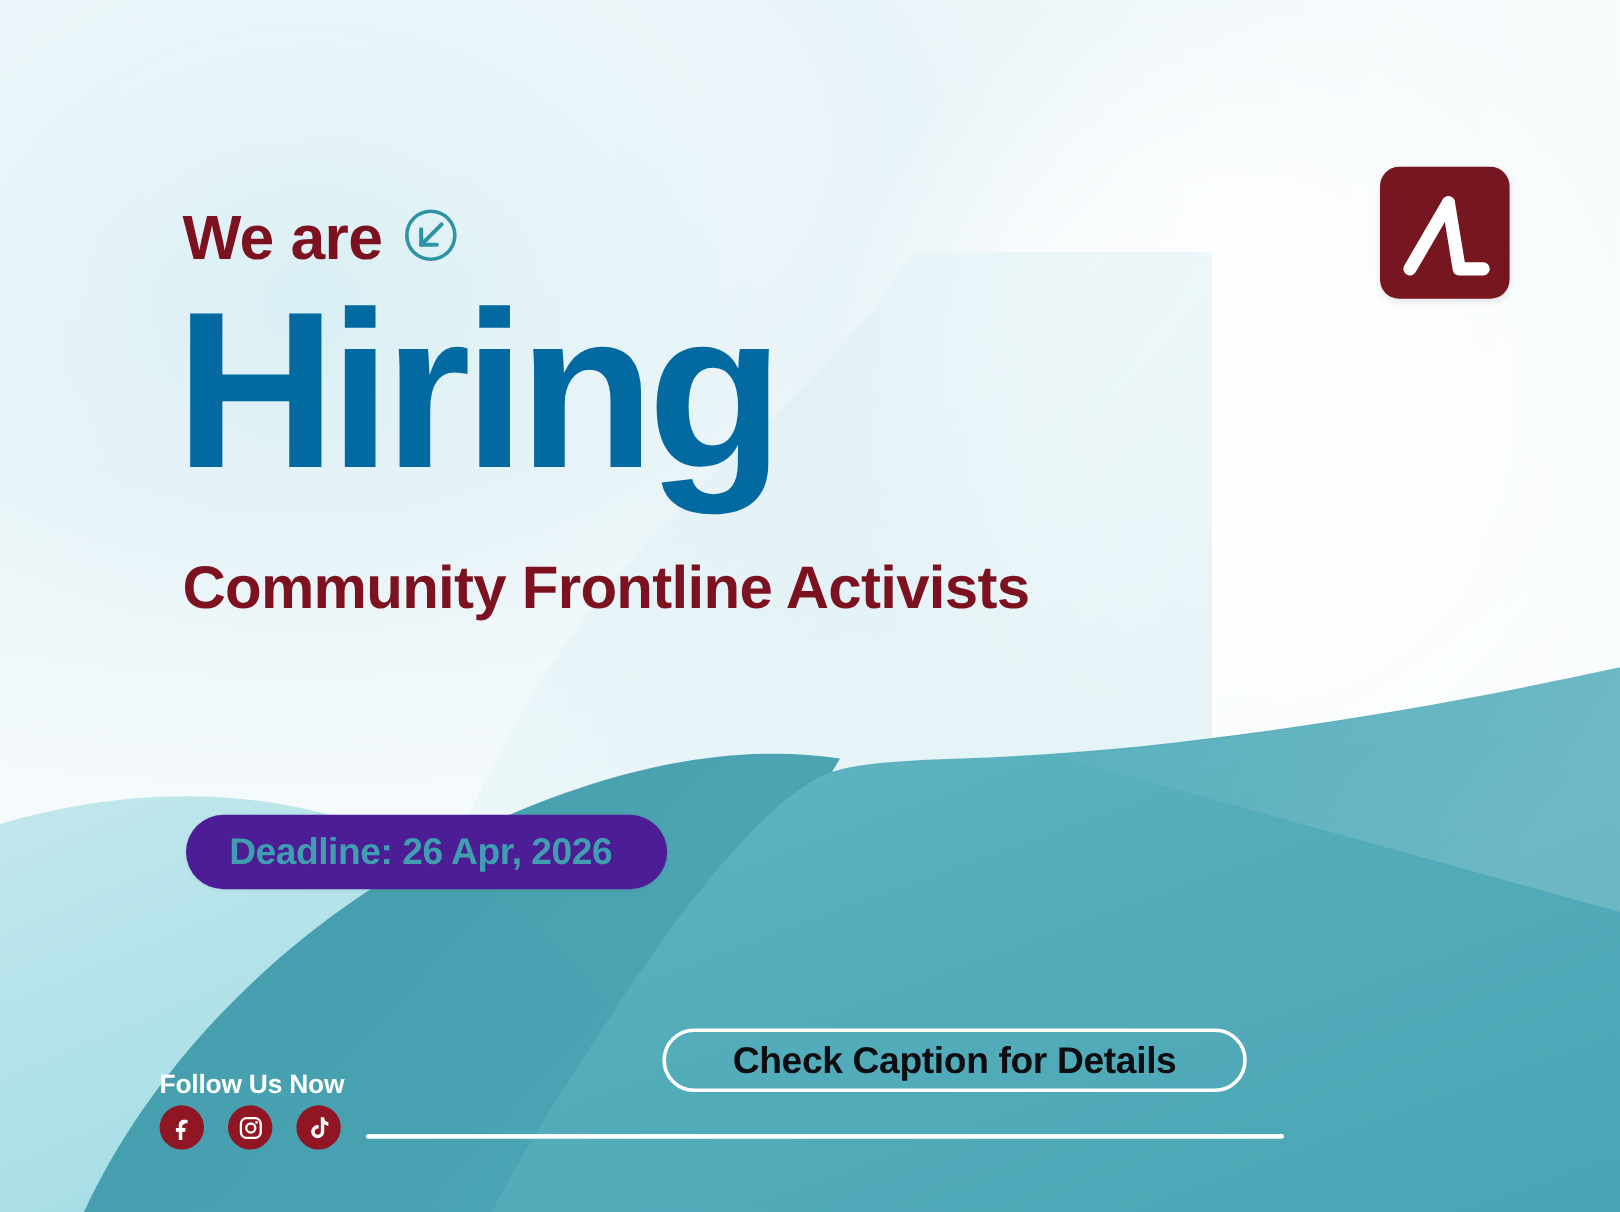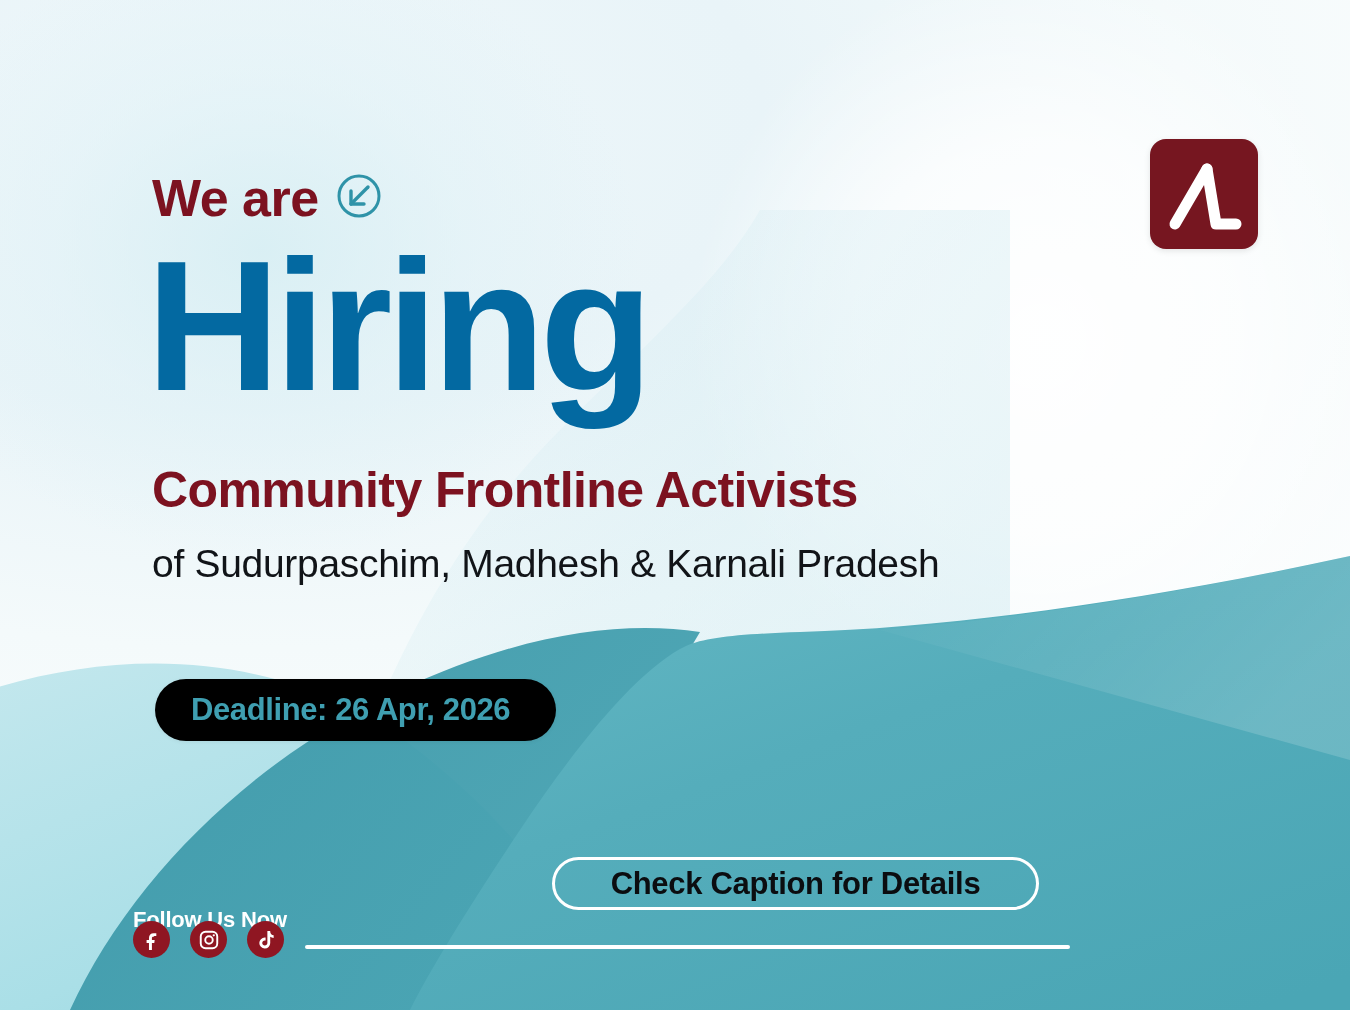--- a/index.html
+++ b/index.html
@@ -123,21 +123,21 @@
   .desc-line { display: block; white-space: nowrap; }
 
   .deadline-pill {
     position: absolute;
     left: 155px;
     top: 679px;
     height: 62px;
     padding: 0 46px 0 36px;
     display: flex;
     align-items: center;
-    background: #000000;
+    background: #4c1d95;
     border-radius: 34px;
     box-shadow: 0 1px 4px rgba(0,0,0,0.06);
   }
   .deadline-text {
     font-size: 31px;
     font-weight: 700;
     color: #3f9fb1;
     letter-spacing: -0.4px;
     white-space: nowrap;
   }
@@ -167,21 +167,20 @@
   }
 
   .follow-label {
     position: absolute;
     left: 133px;
     top: 891px;
     font-size: 22px;
     font-weight: 700;
     color: #ffffff;
     letter-spacing: -0.2px;
-    margin-top: 16px;
   }
 
   .social-row {
     position: absolute;
     left: 133px;
     top: 921px;
     display: flex;
     gap: 20px;
   }
   .social-btn {
@@ -282,21 +281,20 @@
           </g>
         </svg>
       </span>
     </div>
 
     <div class="headline">Hiring</div>
 
     <div class="role">Community Frontline Activists</div>
 
     <div class="desc">
-      <span class="desc-line">of Sudurpaschim, Madhesh &amp; Karnali Pradesh</span>
     </div>
 
     <div class="deadline-pill">
       <span class="deadline-text">Deadline: 26 Apr, 2026</span>
     </div>
 
     <button class="cta-button">
       <span class="cta-text">Check Caption for Details</span>
     </button>
 

